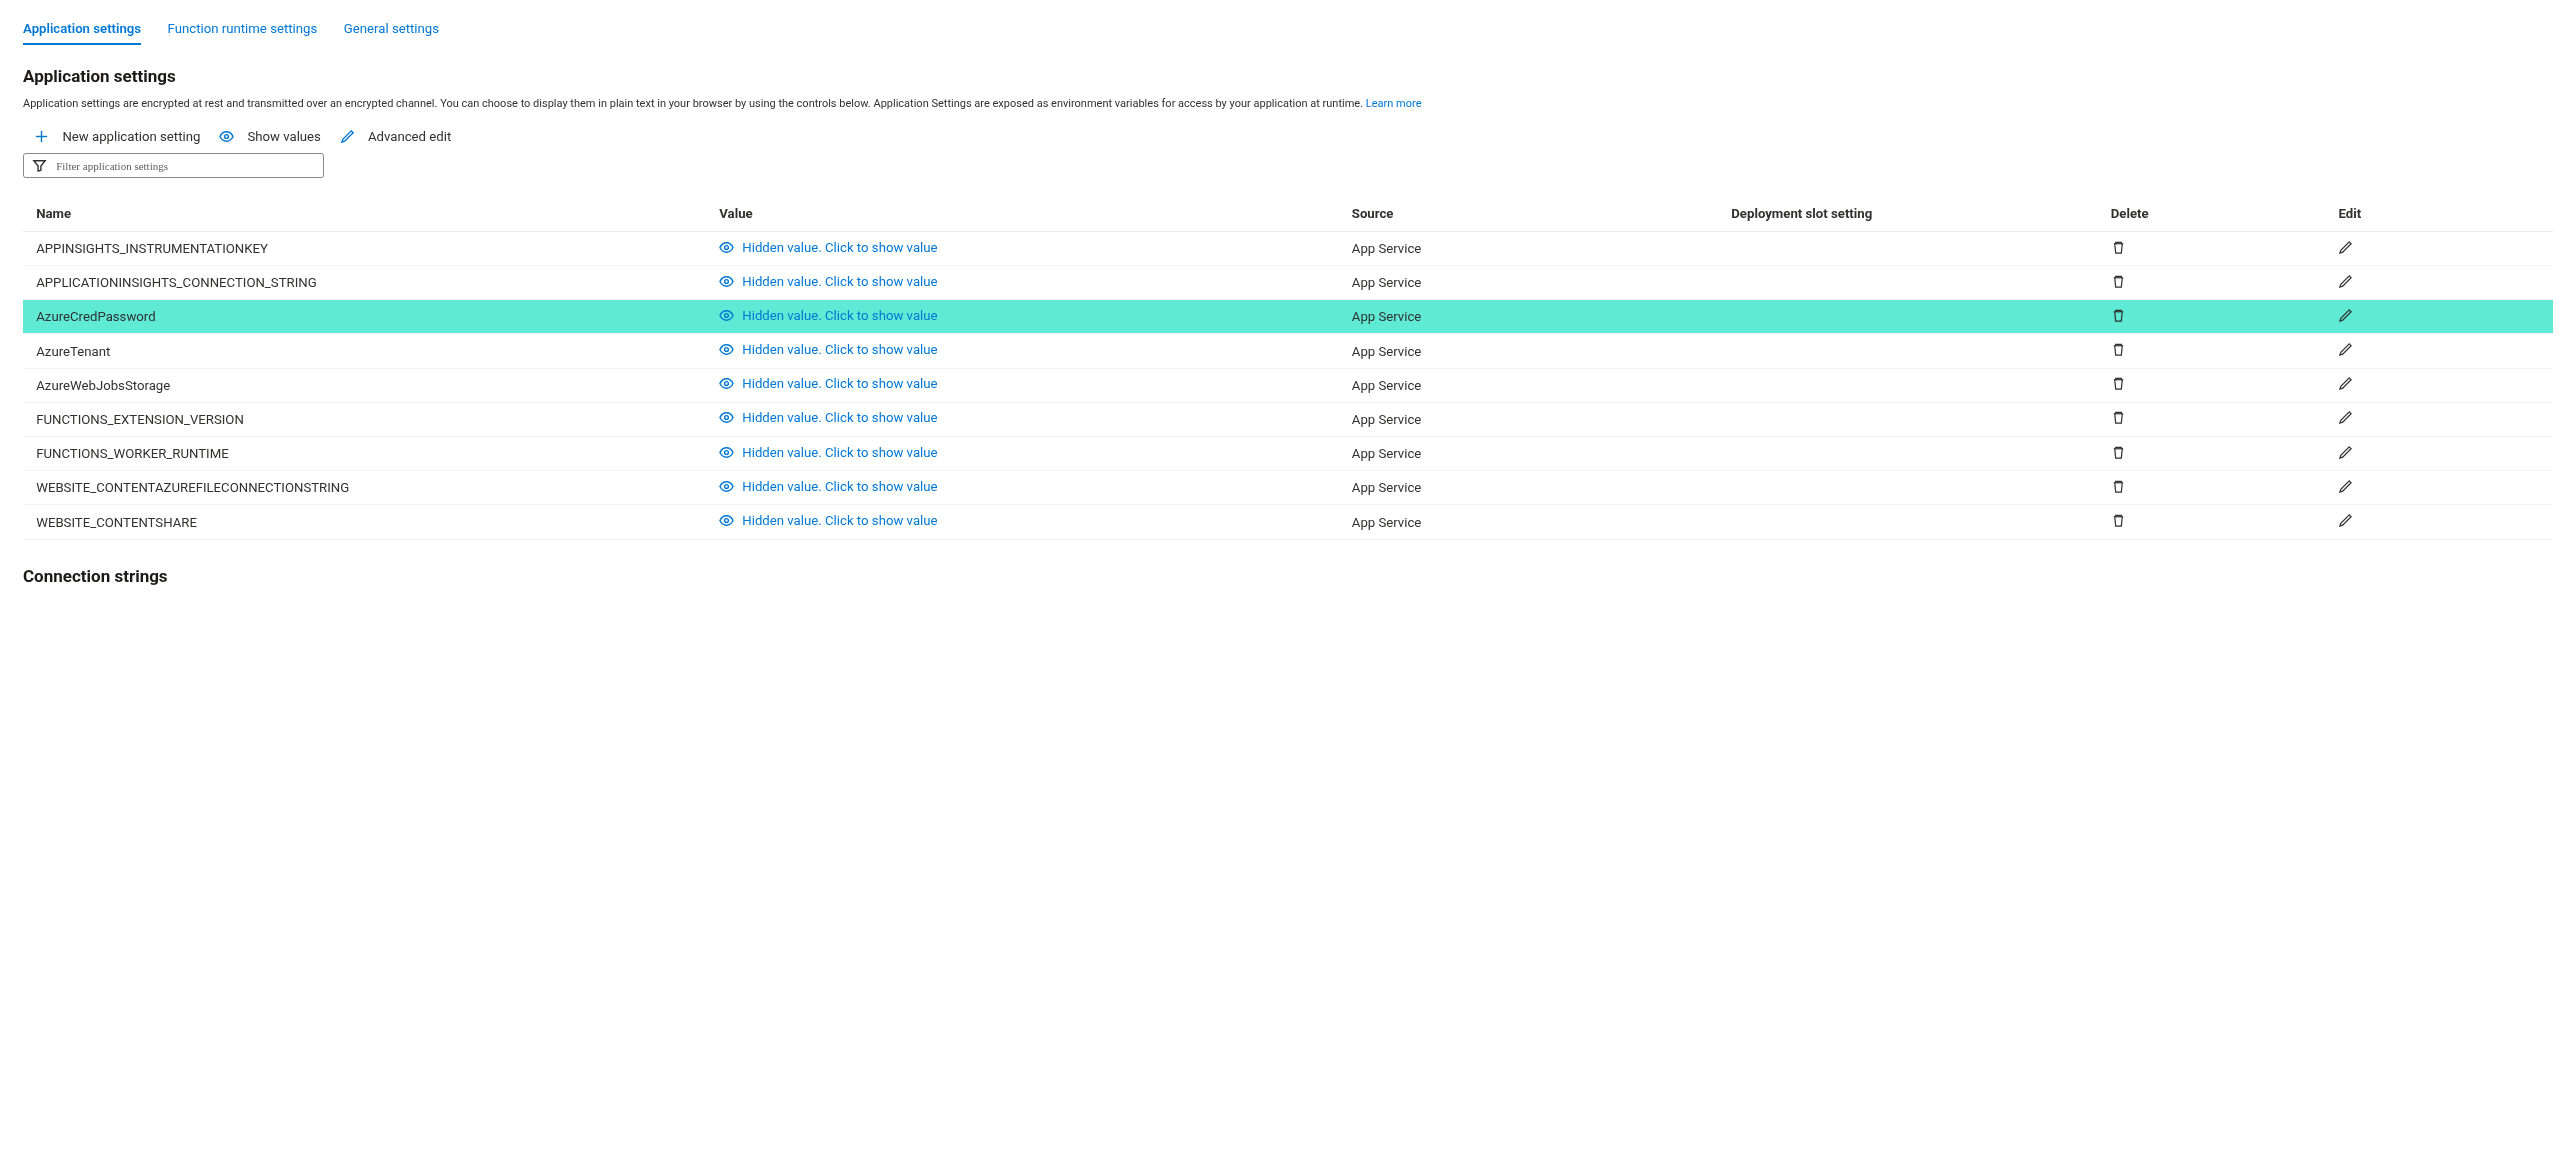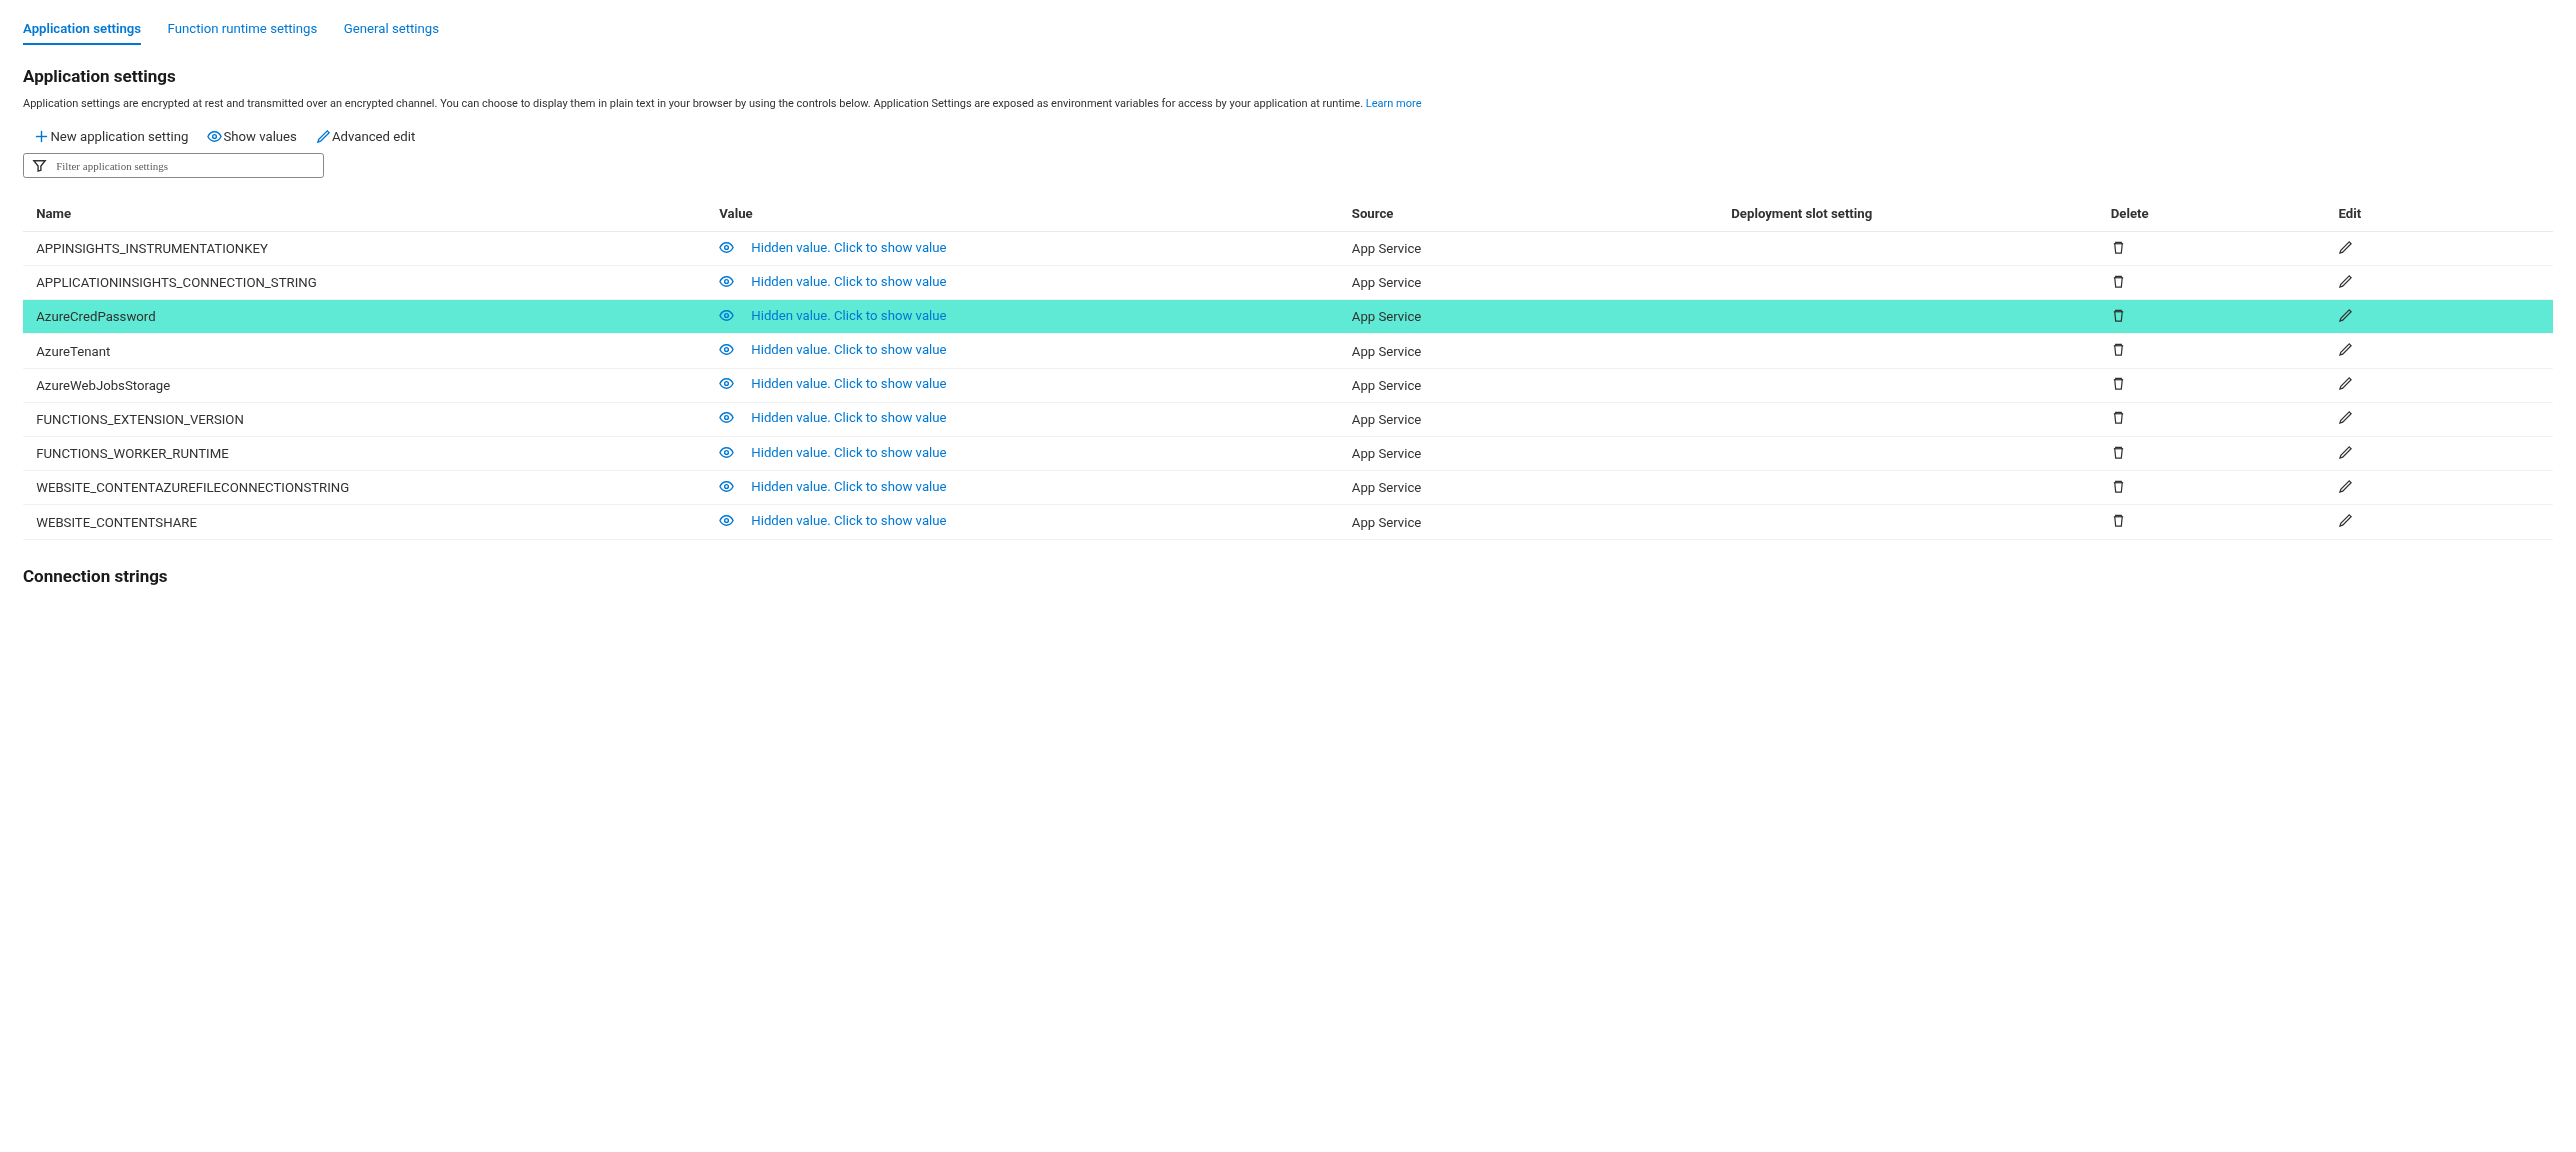--- a/index.html
+++ b/index.html
@@ -51,21 +51,21 @@
     display: flex;
     align-items: center;
     gap: 19px;
     font-size: 13.2px;
     color: #323130;
     margin: 3.8px 0 9.5px 11.4px;
   }
   .toolbar-item {
     display: inline-flex;
     align-items: center;
-    gap: 1px;
+    gap: 13px;
     cursor: pointer;
   }
   .toolbar-item svg {
     width: 15px;
     height: 15px;
     stroke: #0078d4;
     fill: none;
     stroke-width: 1.5;
   }
   .filter-wrap {
@@ -123,21 +123,21 @@
   .col-source { width: 15%; }
   .col-deploy { width: 15%; }
   .col-delete { width: 9%; text-align: left; }
   .col-edit { width: 9%; text-align: left; }
 
   .hidden-value {
     color: #0078d4;
     cursor: pointer;
     display: inline-flex;
     align-items: center;
-    gap: 17px;
+    gap: 8px;
   }
   .hidden-value svg {
     width: 15px; height: 15px;
     stroke: #0078d4;
     fill: none;
     stroke-width: 1.5;
   }
   .icon-btn {
     display: inline-flex;
     cursor: pointer;

